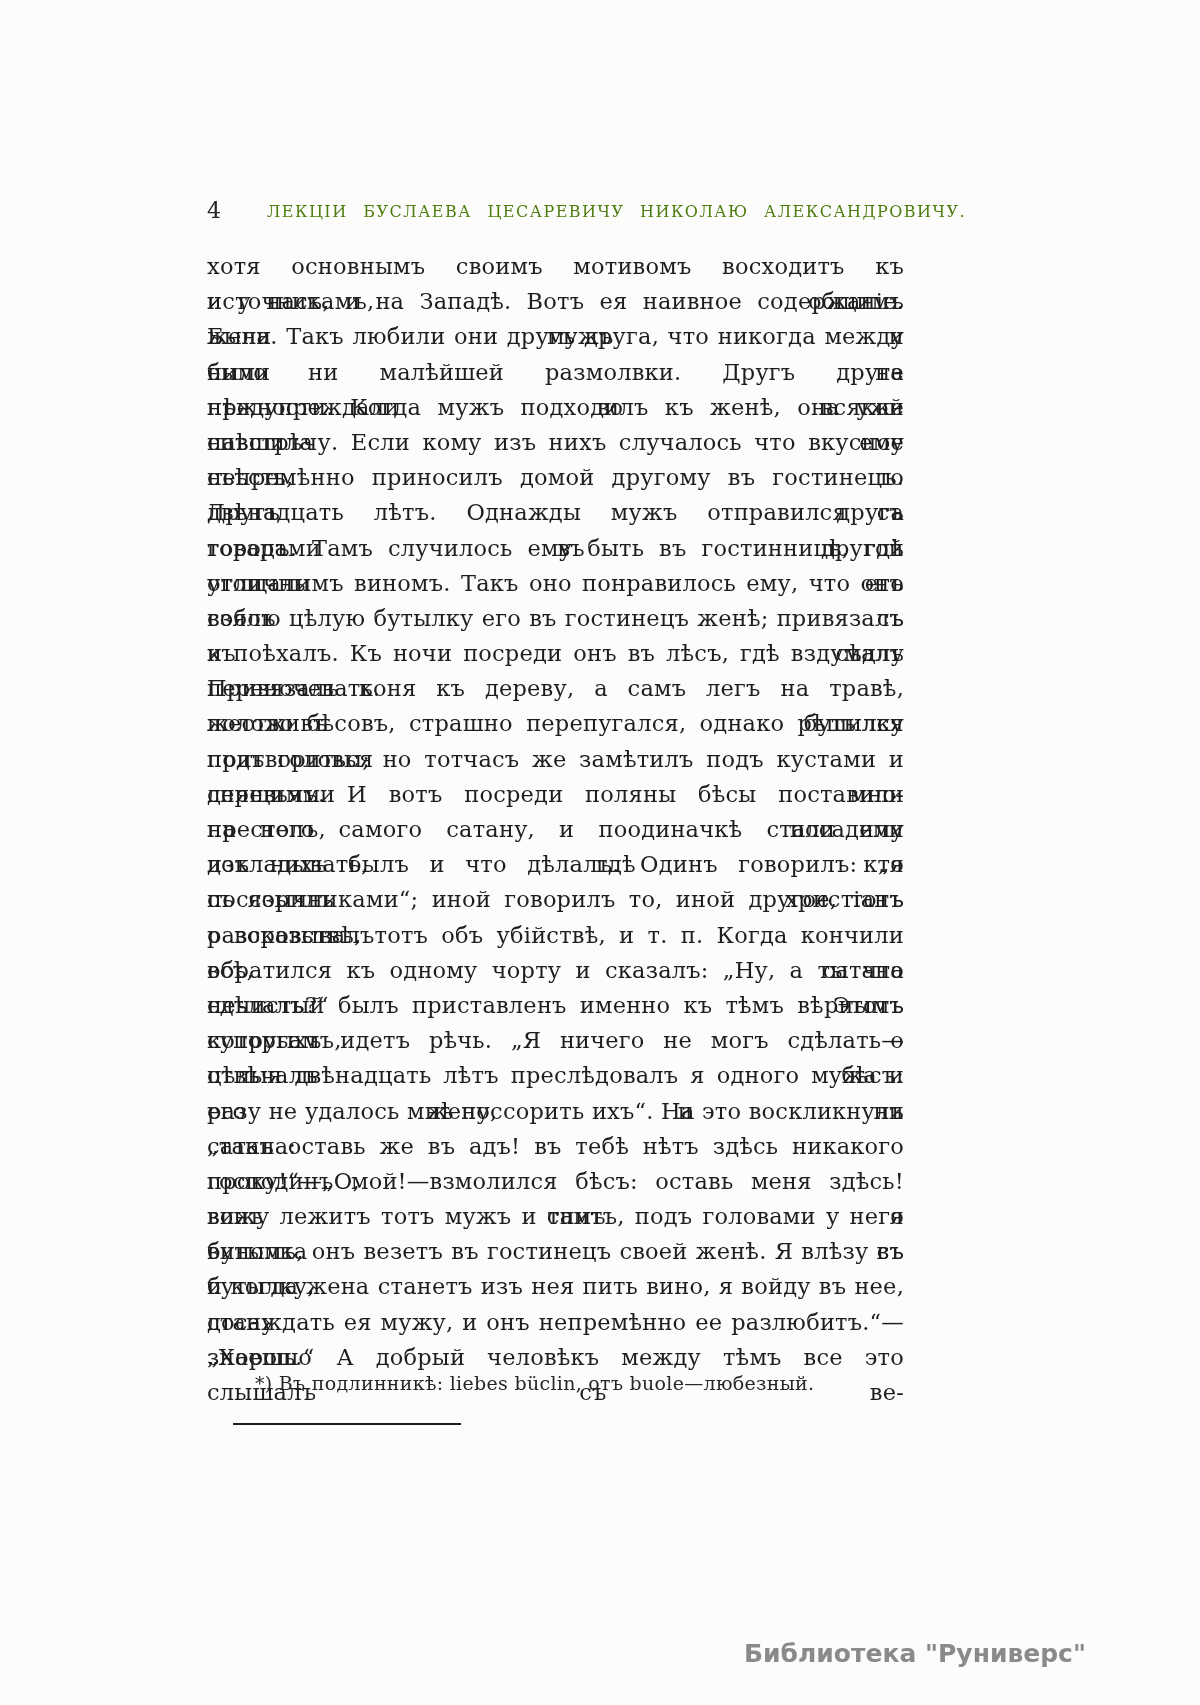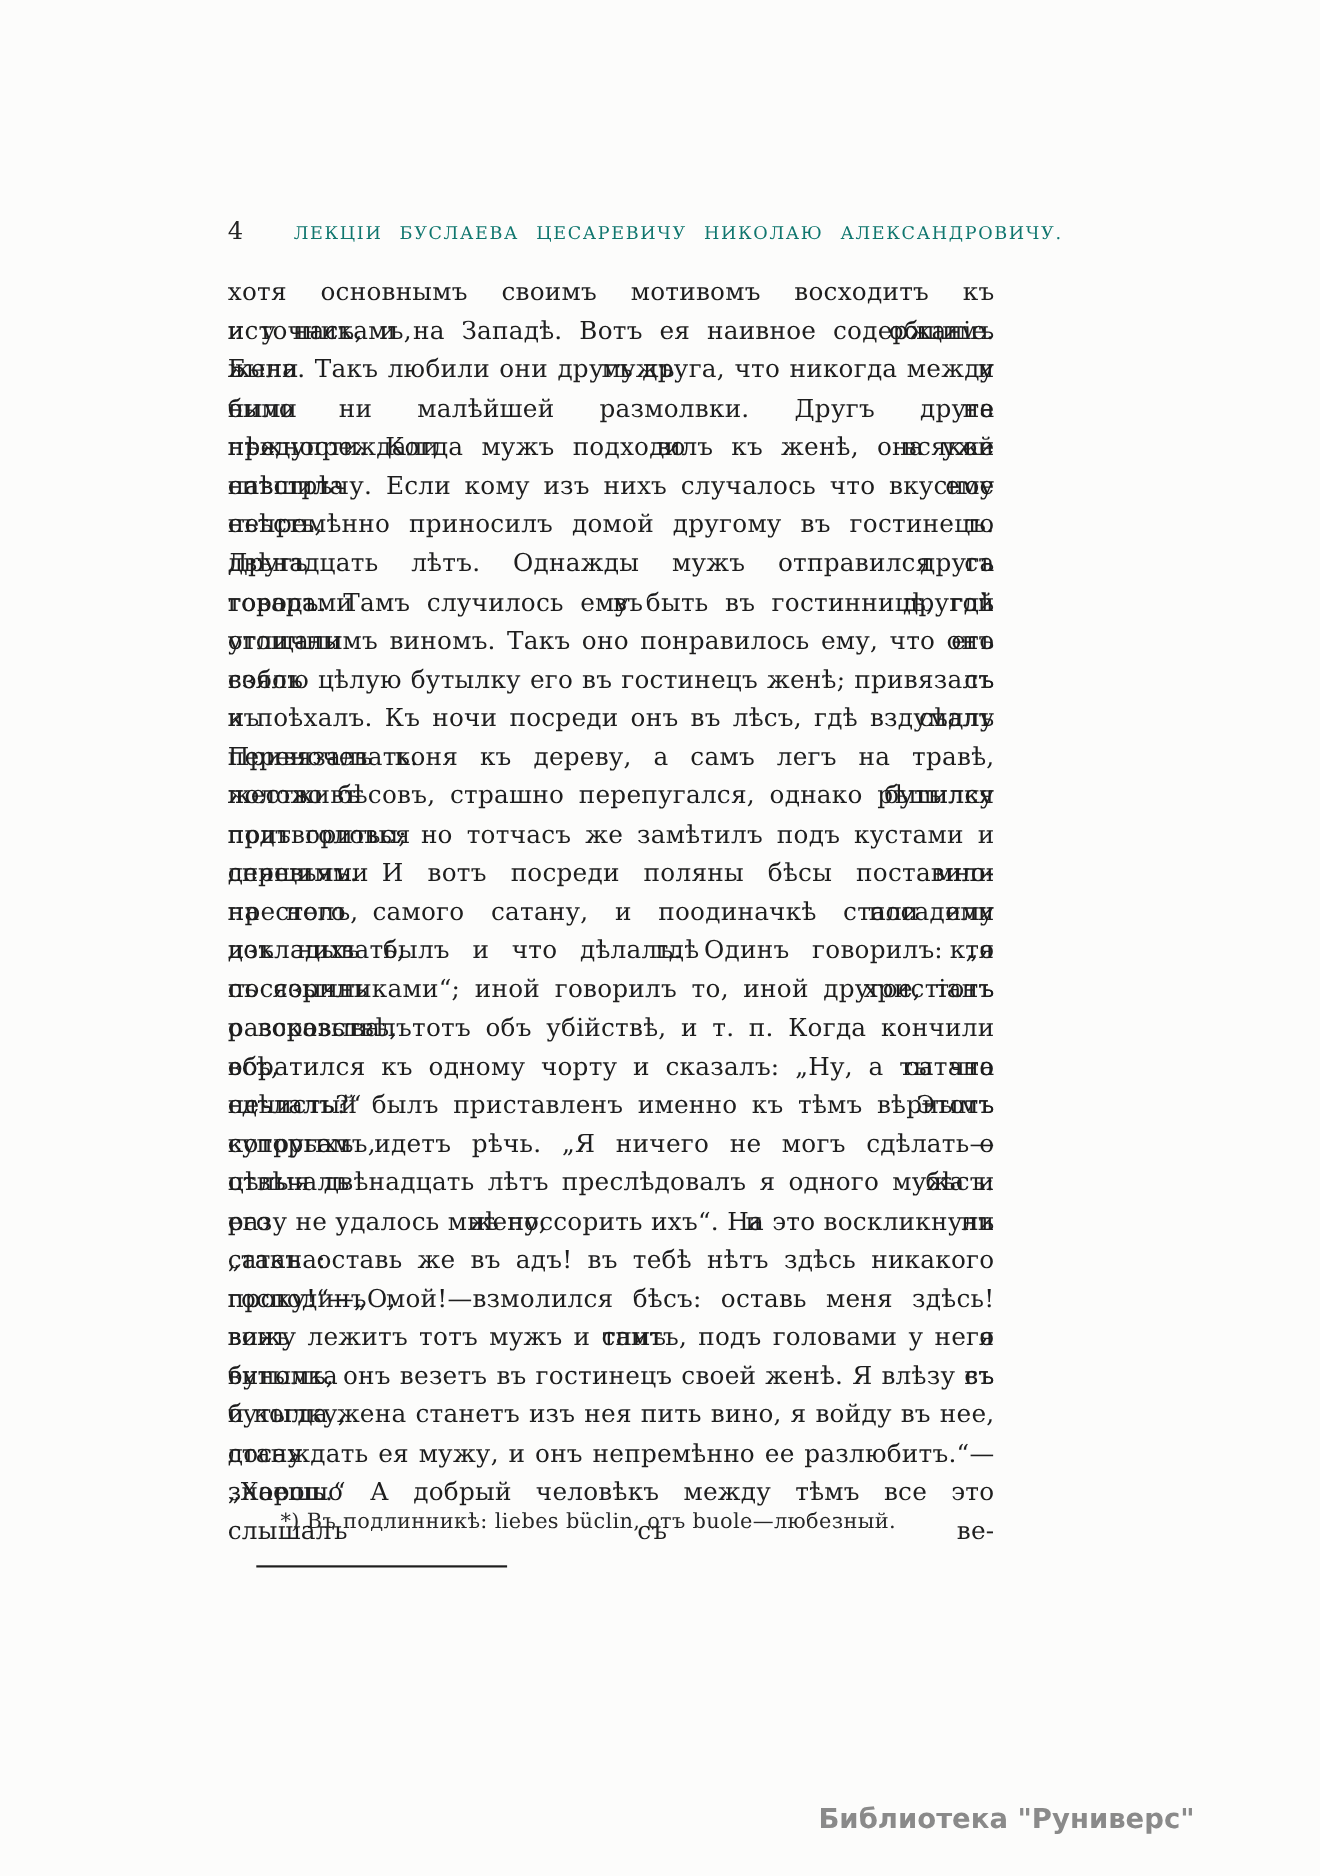--- a/index.html
+++ b/index.html
@@ -35,21 +35,21 @@
   }
   .running-title {
     position: absolute;
     left: 60px;
     right: 10px;
     top: 4px;
     text-align: center;
     font-size: 16px;
     letter-spacing: 1.5px;
     word-spacing: 9px;
-    color: #0f766e;
+    color: #4d7c0f;
     white-space: nowrap;
   }
   .body-text {
     position: absolute;
     top: 249px;
     left: 207px;
     width: 697px;
     color: #1e1e1e;
   }
   .text-line {

